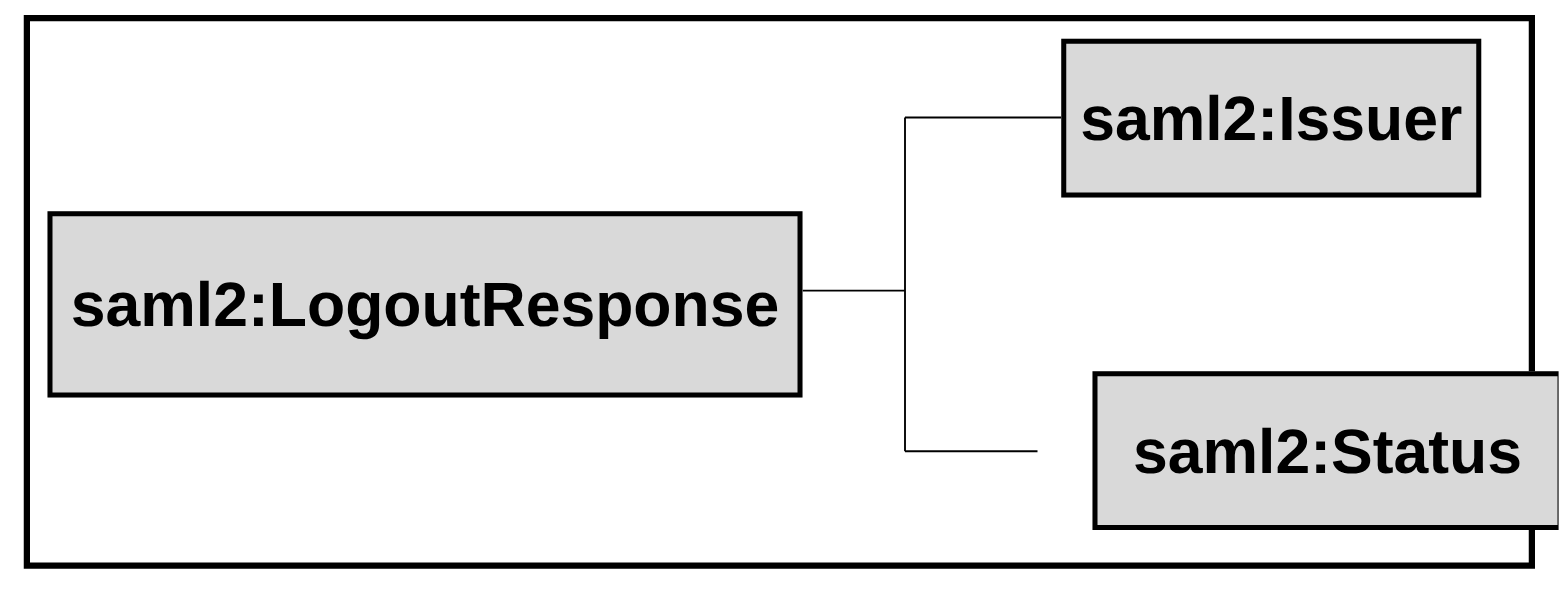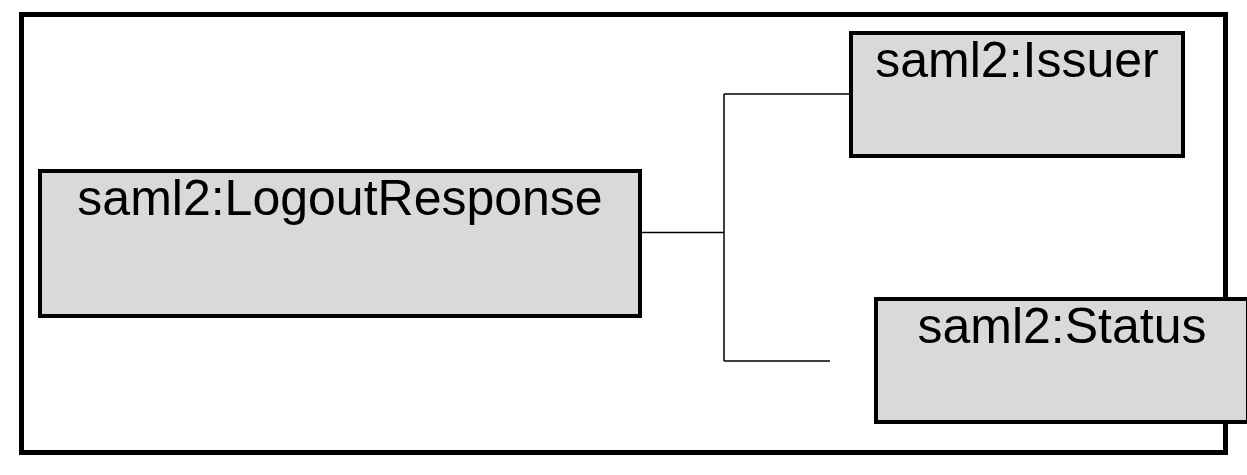--- a/index.html
+++ b/index.html
@@ -42,26 +42,27 @@
   .connectors path {
     stroke: var(--connector);
     stroke-width: 1.5;
     fill: none;
   }
   .node {
     position: absolute;
     background: var(--node-fill);
     border: 4px solid var(--node-border);
     display: flex;
-    align-items: flex-start;
+    align-items: center;
     justify-content: center;
     color: var(--text);
     font-size: 50px;
     line-height: 1;
     white-space: nowrap;
+    font-weight: bold;
   }
   .node-root   { left: 38px;  top: 169px; width: 604px; height: 149px; }
   .node-issuer { left: 849px; top: 31px;  width: 336px; height: 127px; }
   .node-status { left: 874px; top: 297px; width: 376px; height: 127px; }
 </style>
 </head>
 <body>
 
 <div class="canvas">
 

